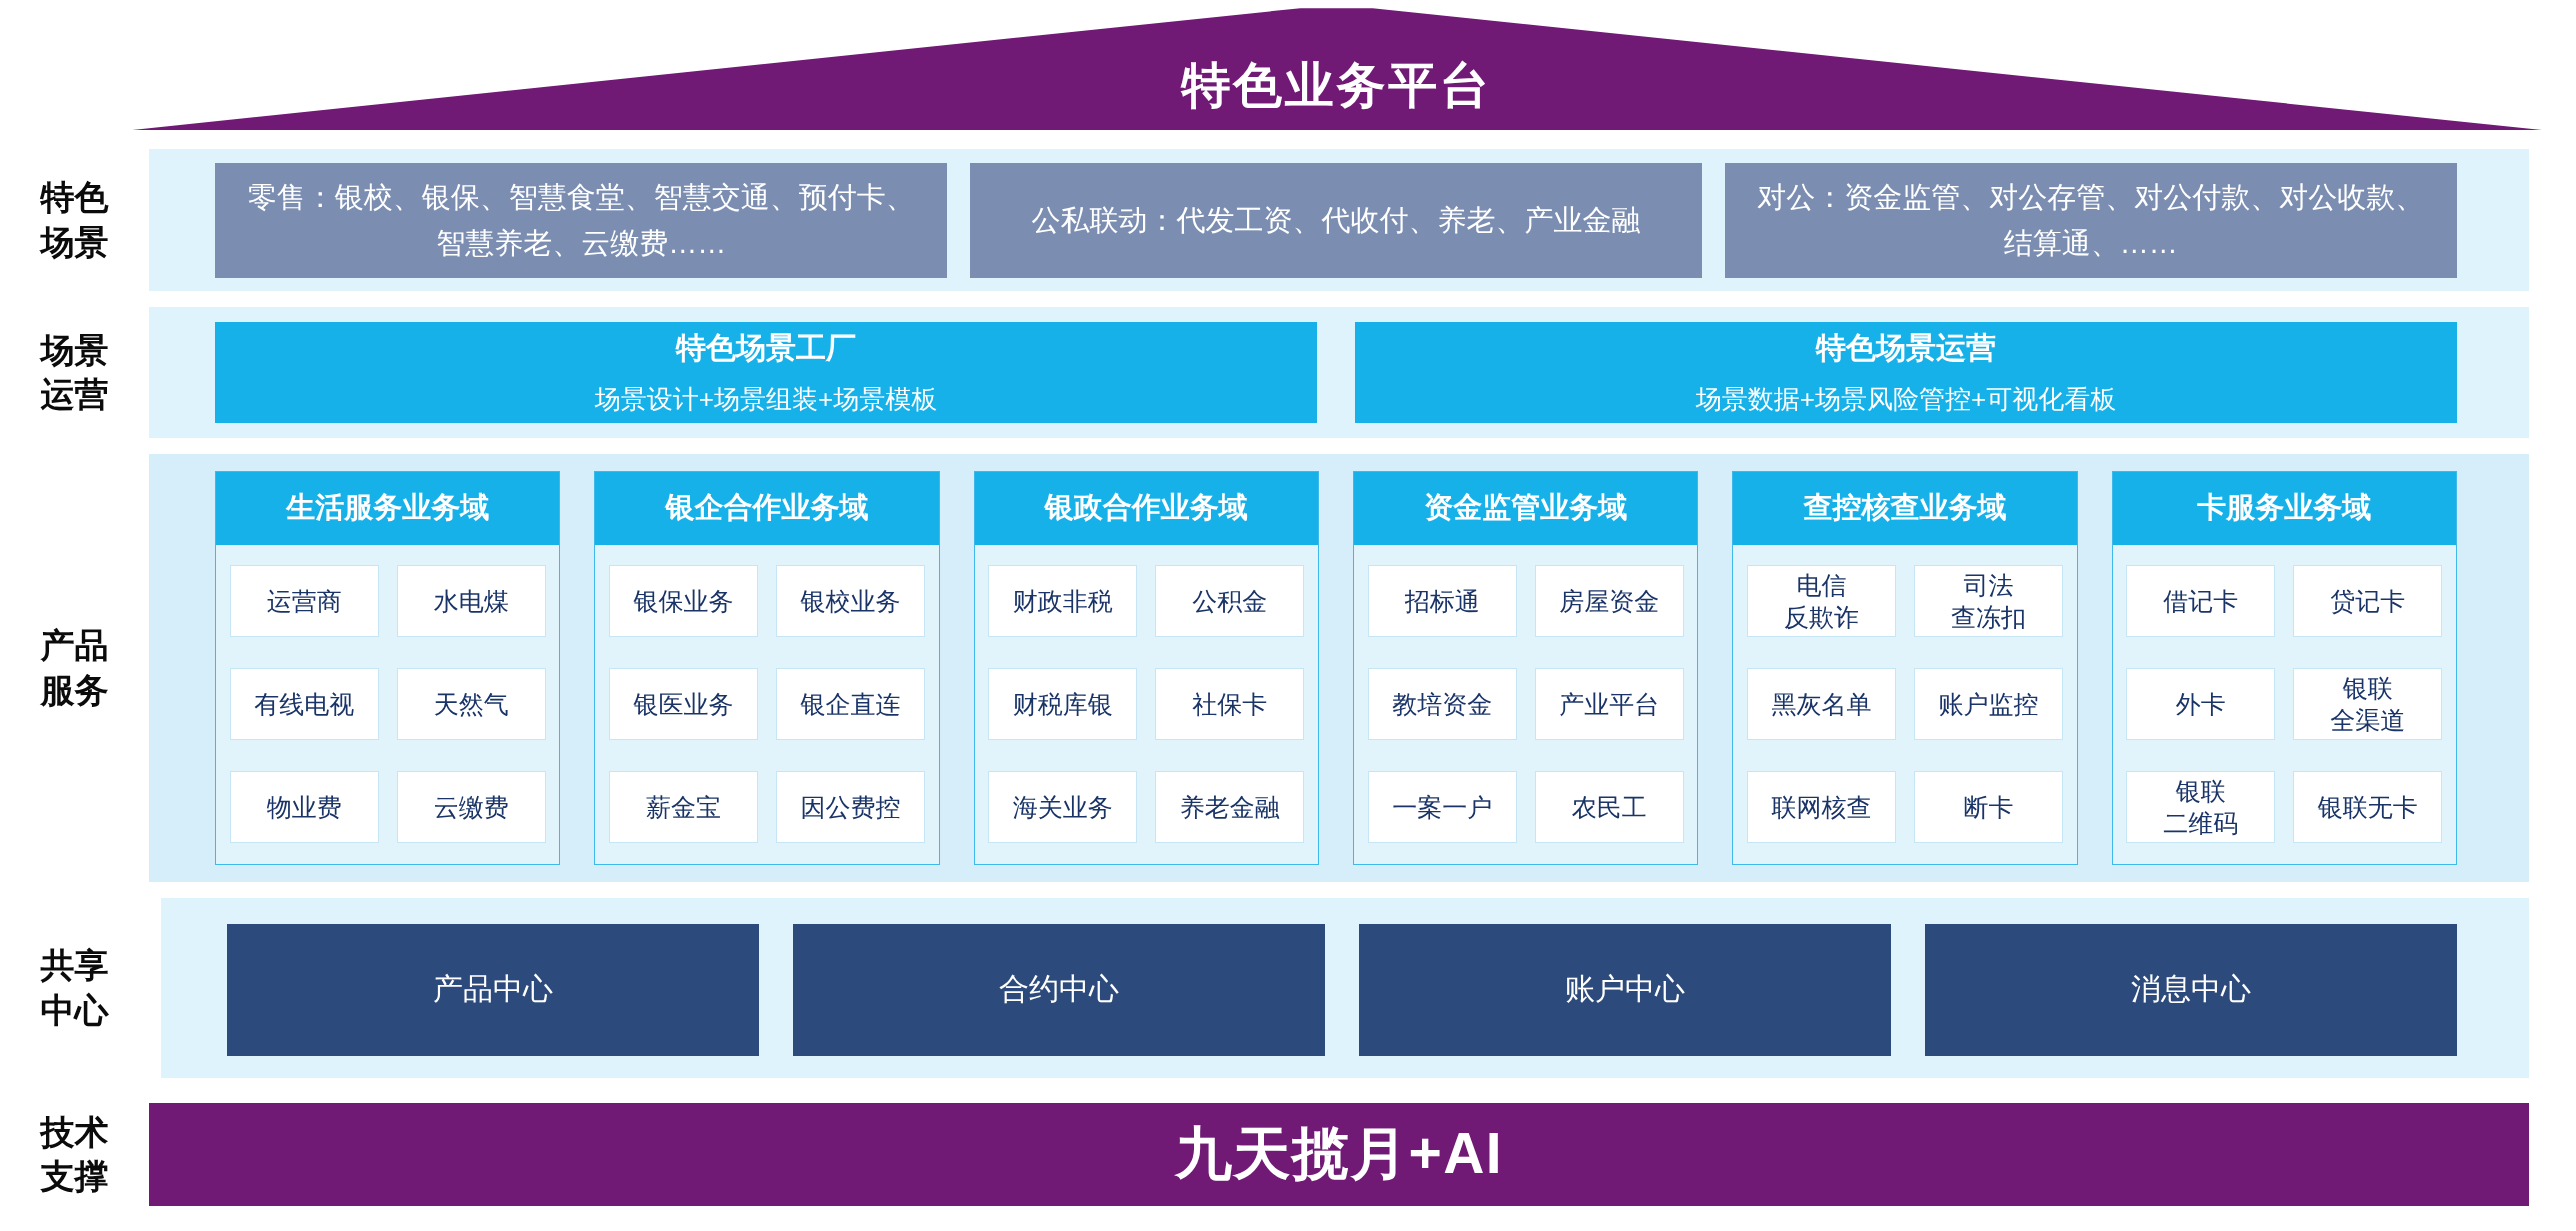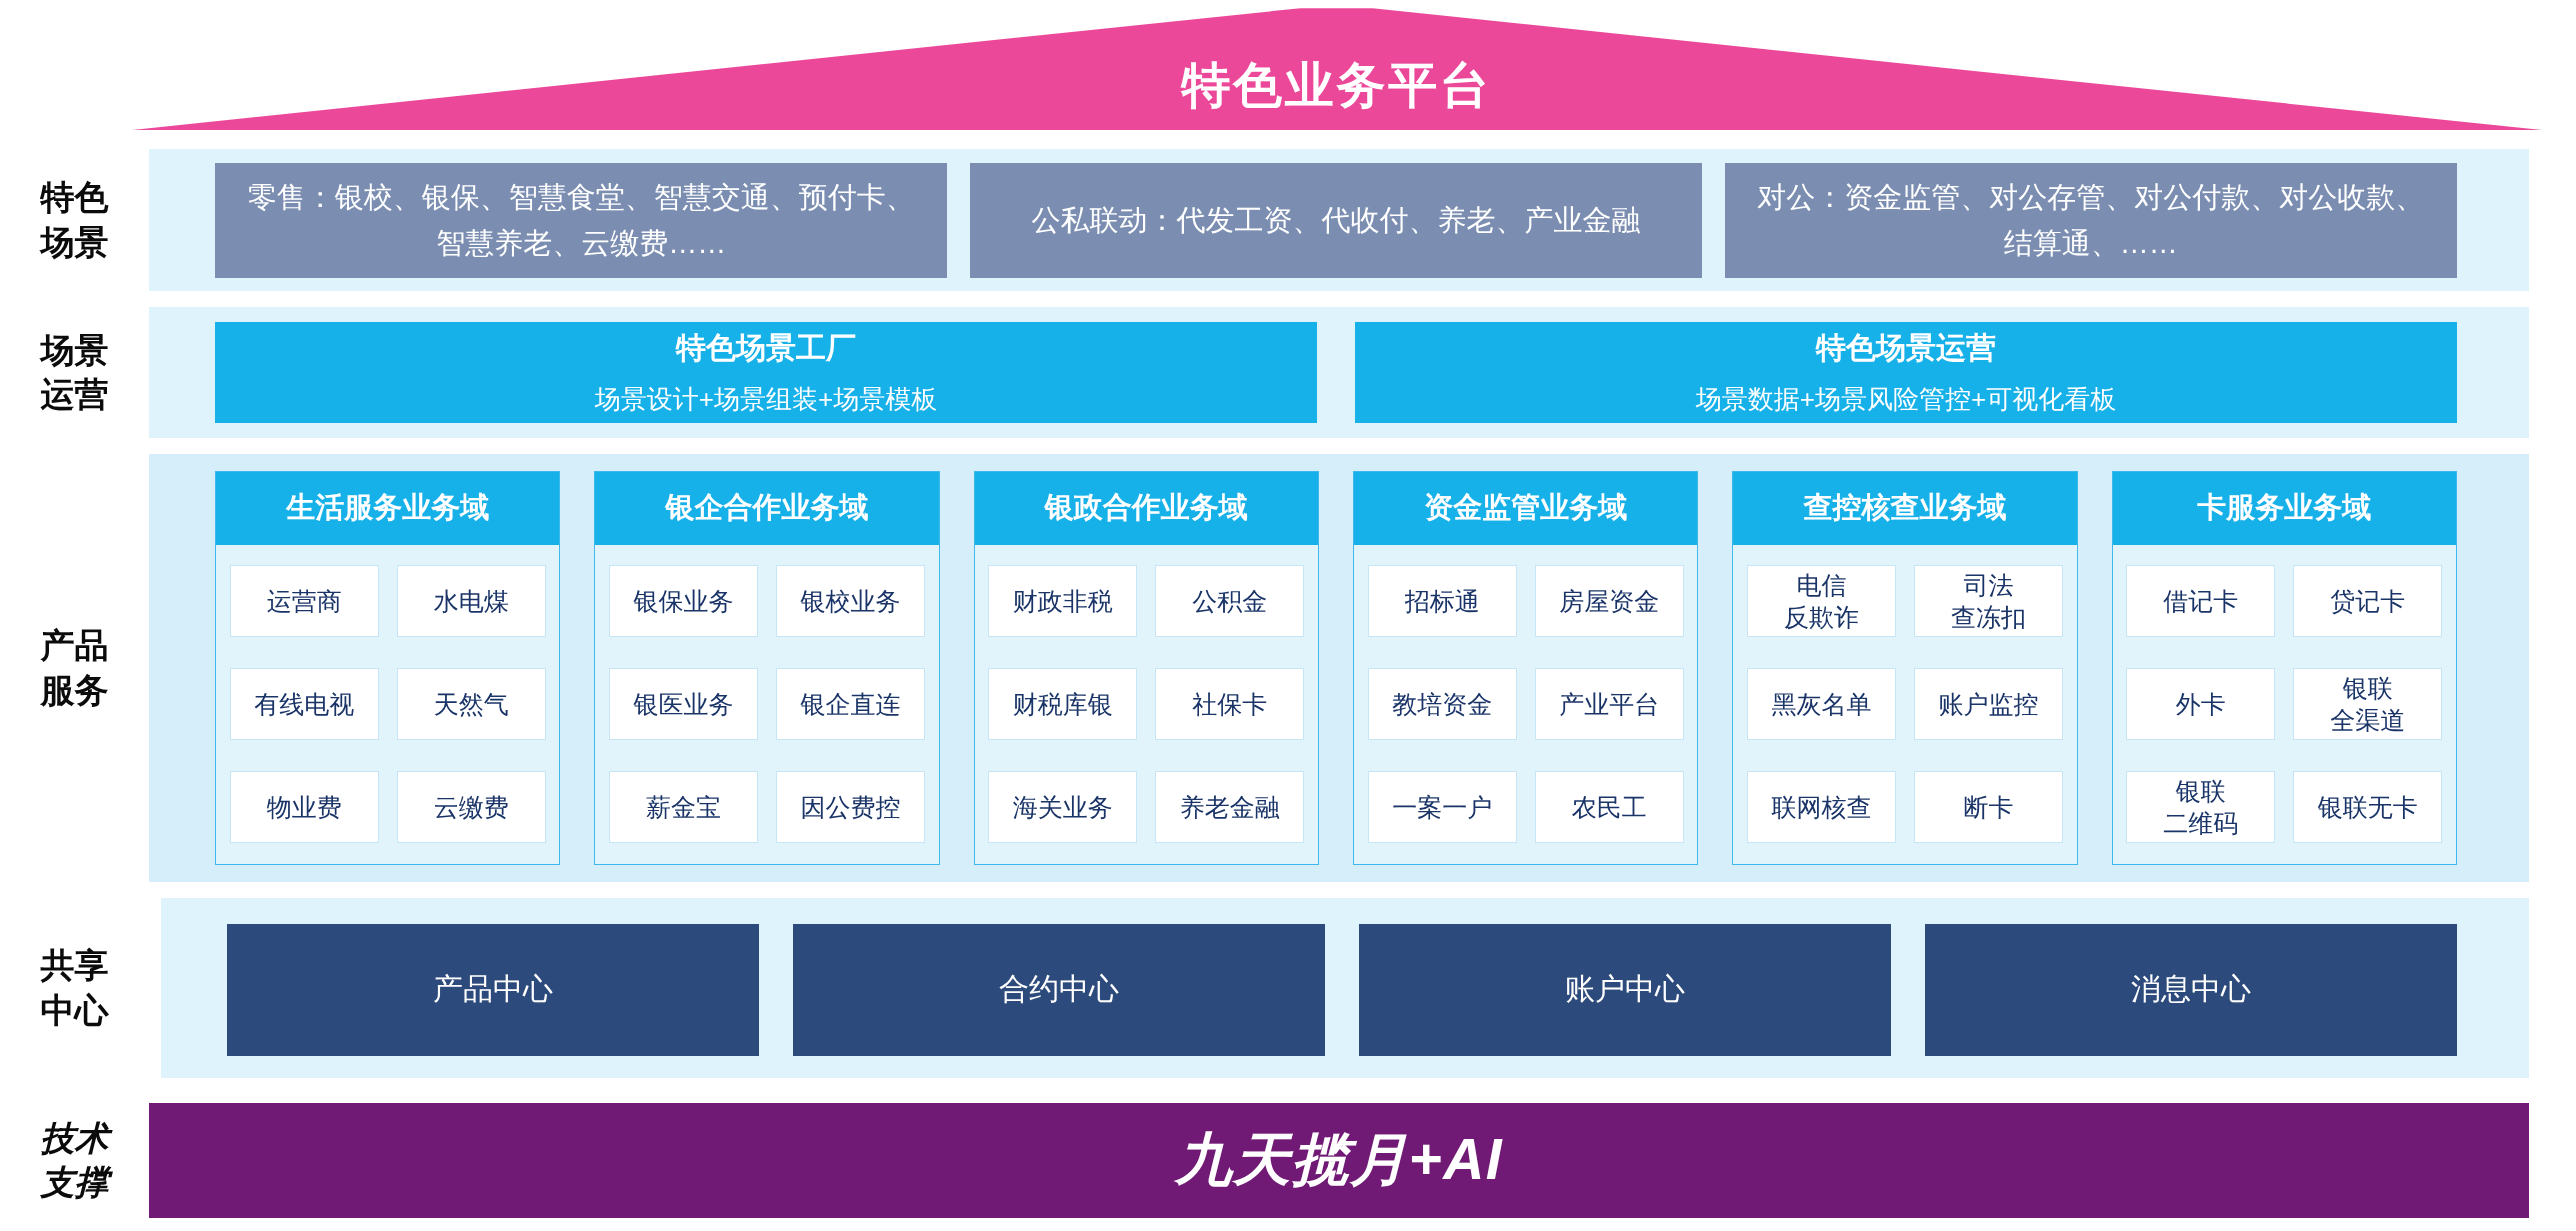--- a/index.html
+++ b/index.html
@@ -7,21 +7,21 @@
     position:relative;
     width:2576px;height:1232px;
     background:#ffffff;
     font-family:"Liberation Sans","DejaVu Sans",sans-serif;
     overflow:hidden;
   }
   
   .roof{
     margin:8.2px 0 0 130px;
     width:2413px;height:122px;
-    background:#ec4899;
+    background:#701a75;
     clip-path:polygon(0% 100%,48.5% 0%,51.5% 0%,100% 100%);
     display:flex;align-items:flex-end;justify-content:center;
   }
   .roof-title{
     color:#ffffff;font-size:49px;font-weight:bold;
     letter-spacing:2.7px;padding-bottom:11px;
   }
   
   .band{display:flex;align-items:stretch;}
   .side-label{
@@ -93,21 +93,21 @@
     background:#DFF3FC;
     display:flex;gap:34px;
     padding:26px 72px 22px 66px;box-sizing:border-box;
   }
   .center-box{
     flex:1;background:#2C4A7B;color:#ffffff;
     display:flex;align-items:center;justify-content:center;
     font-size:30px;
   }
   
-  .tech-row{margin-top:25px;height:115px;font-style:italic;}
+  .tech-row{margin-top:25px;height:103px;}
   .tech-bar{
     background:#701a75;height:100%;
     display:flex;align-items:center;justify-content:center;
     color:#ffffff;font-size:57px;font-weight:bold;letter-spacing:1.4px;
   }
 </style>
 </head>
 <body>
 
 <div id="canvas">

